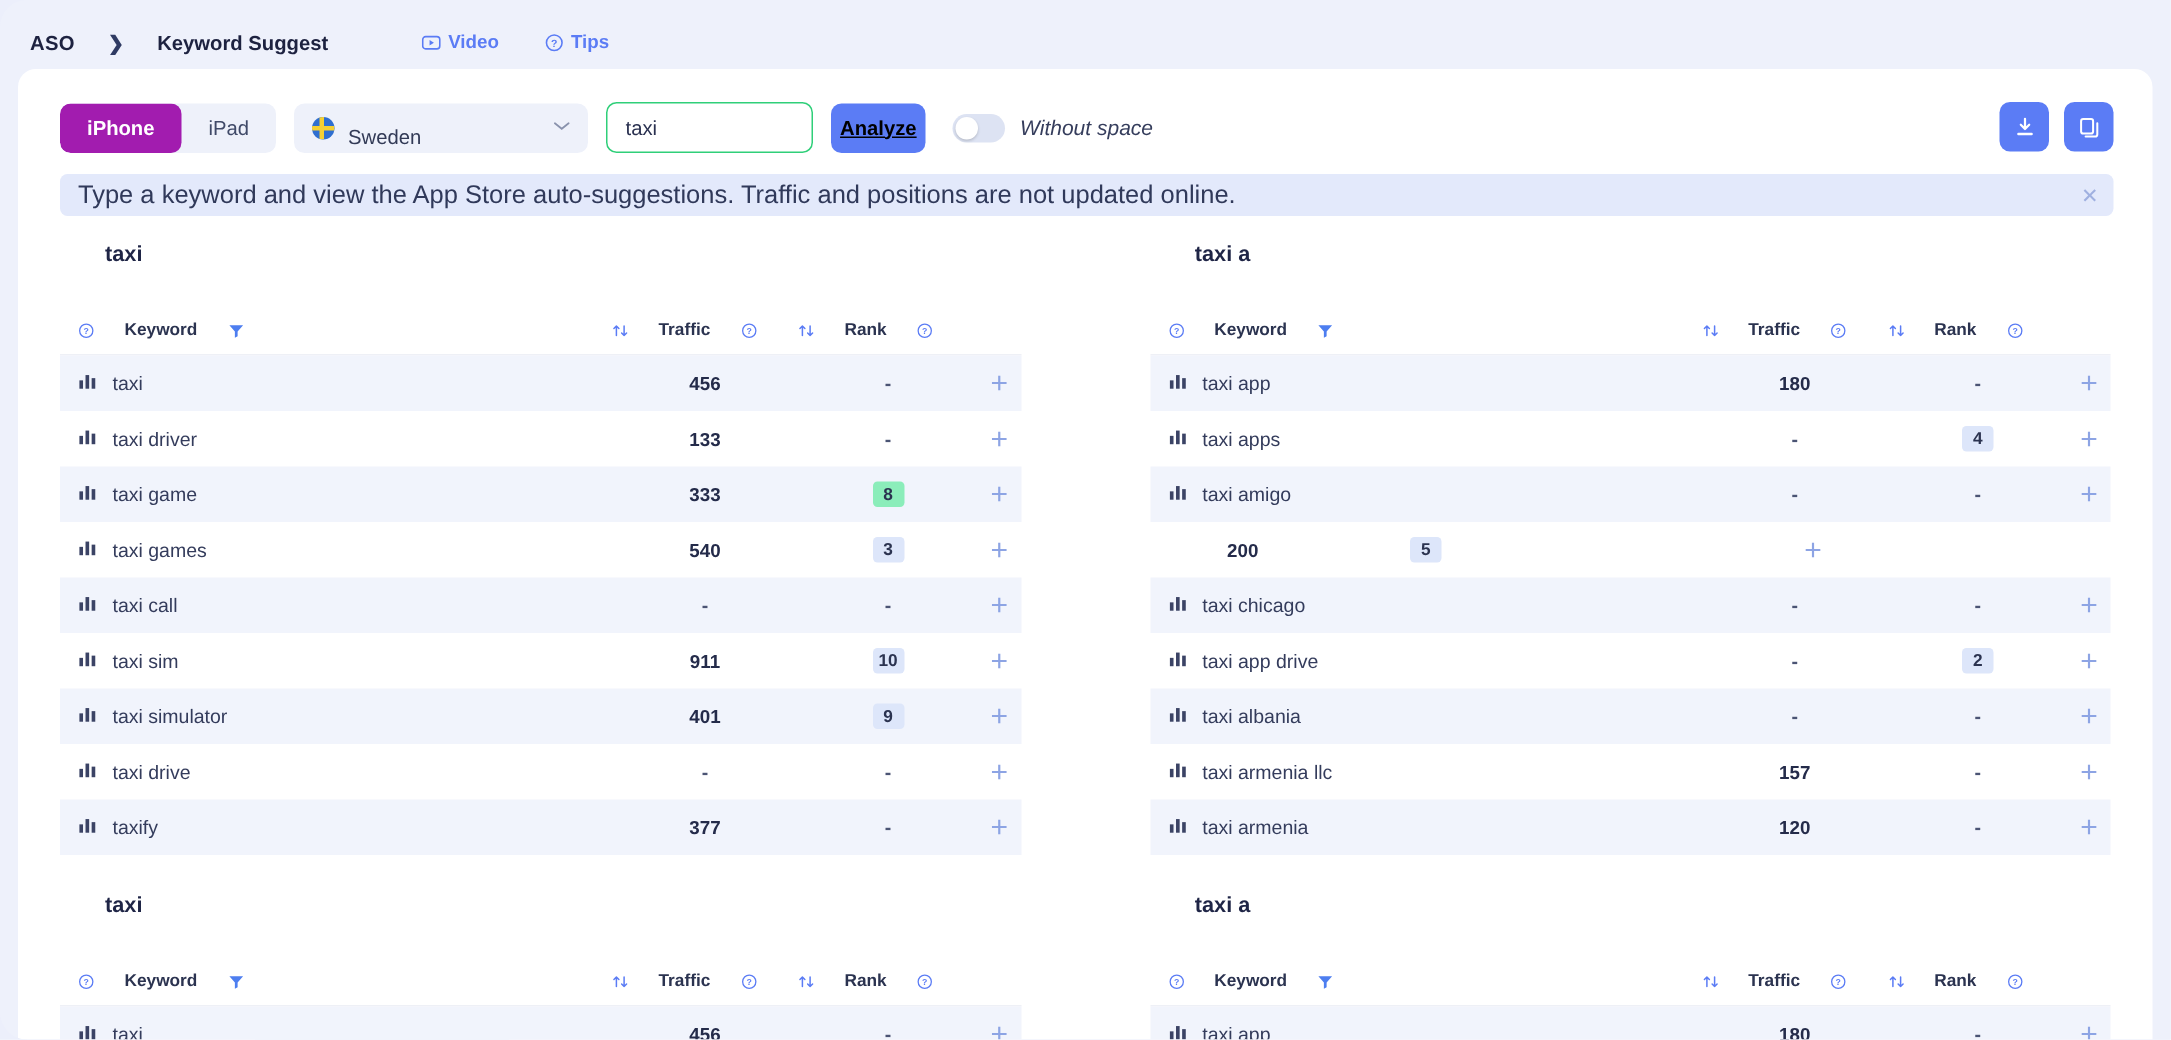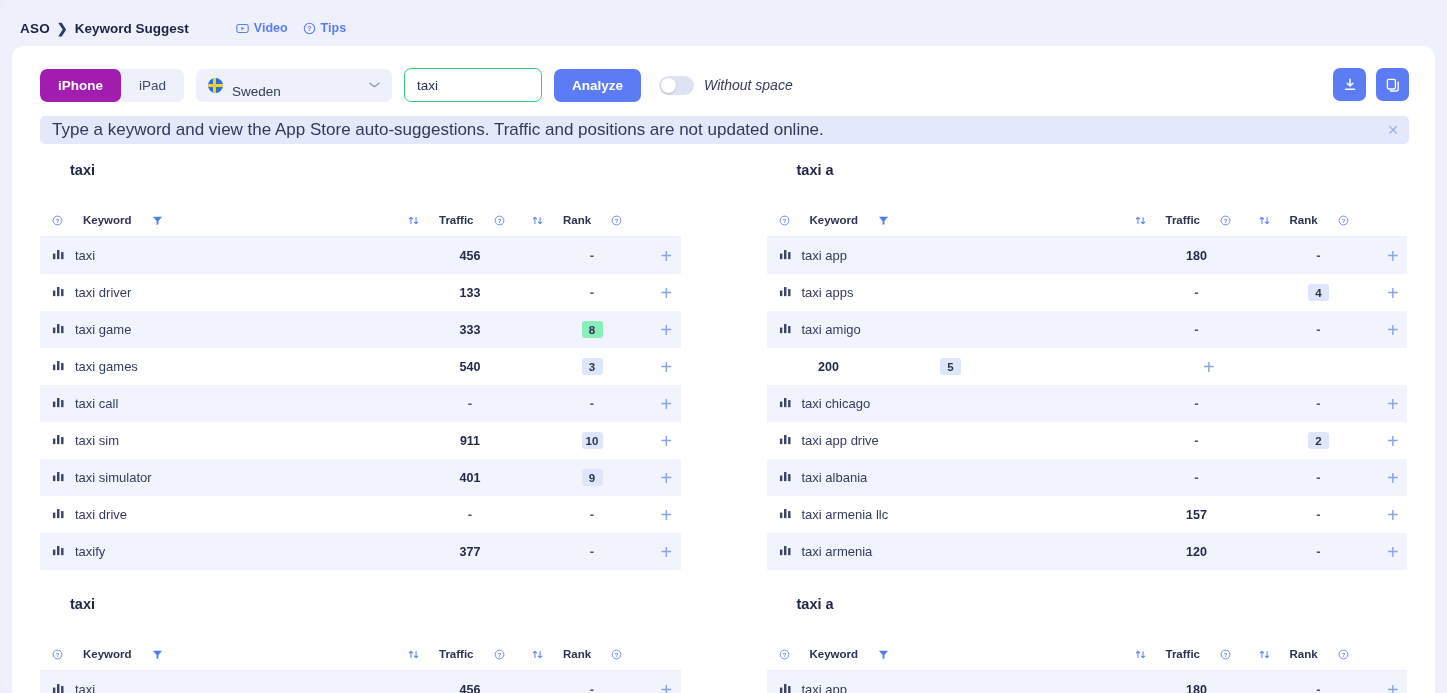--- a/index.html
+++ b/index.html
@@ -14,21 +14,21 @@
     width: 1447px; height: 693px;
     background: #eef1fb;
     border-radius: 18px 0 0 18px;
     overflow: hidden;
   }
   
   .crumbbar {
     height: 56px;
     display: flex; align-items: center;
     padding: 0 0 0 20px;
-    gap: 7px;
+    gap: 22px;
   }
   .crumb-root { font-size: 13.5px; color: #1d2240; font-weight: 600; letter-spacing: .2px;}
   .crumb-sep { color: #2f3b63; font-size: 13px; font-weight: 700; }
   .crumb-cur { font-size: 13.5px; color: #1d2240; font-weight: 600; }
   .crumb-link {
     display: flex; align-items: center; gap: 5px;
     color: #5b7cf5; font-size: 12.5px; font-weight: 600; cursor: pointer;
   }
   .crumb-link.first { margin-left: 40px; }
   .crumb-link.second { margin-left: 8px; text-align: center; }
@@ -84,25 +84,26 @@
   .chev { color: #8a93ad; font-size: 11px; }
 
   .kw-input {
     width: 138px; height: 34px;
     border: 1.6px solid #2fcf79; border-radius: 7px;
     padding: 0 12px; font-size: 13.5px; color: #2a3150;
     font-family: "Liberation Sans", sans-serif;
     outline: none; background: #fff;
   }
   .analyze-btn {
-    height: 33px; padding: 0 18px;
-    background: #5b7cf5; color: #ffffff;
+    height: 33px; padding: 0 6px;
+    background: #5b7cf5; color: #000000;
     border: none; border-radius: 7px;
     font-size: 13.5px; font-weight: 600; cursor: pointer;
     font-family: "Liberation Sans", sans-serif;
+    text-decoration: underline;
   }
   .toggle-wrap { display: flex; align-items: center; gap: 10px; margin-left: 6px; font-style: italic; }
   .toggle {
     width: 35px; height: 19px; border-radius: 10px;
     background: #dde3f3; position: relative; cursor: pointer;
   }
   .toggle .knob {
     position: absolute; top: 2px; left: 2px;
     width: 15px; height: 15px; border-radius: 50%;
     background: #fff; box-shadow: 0 1px 2px rgba(0,0,0,.18);

